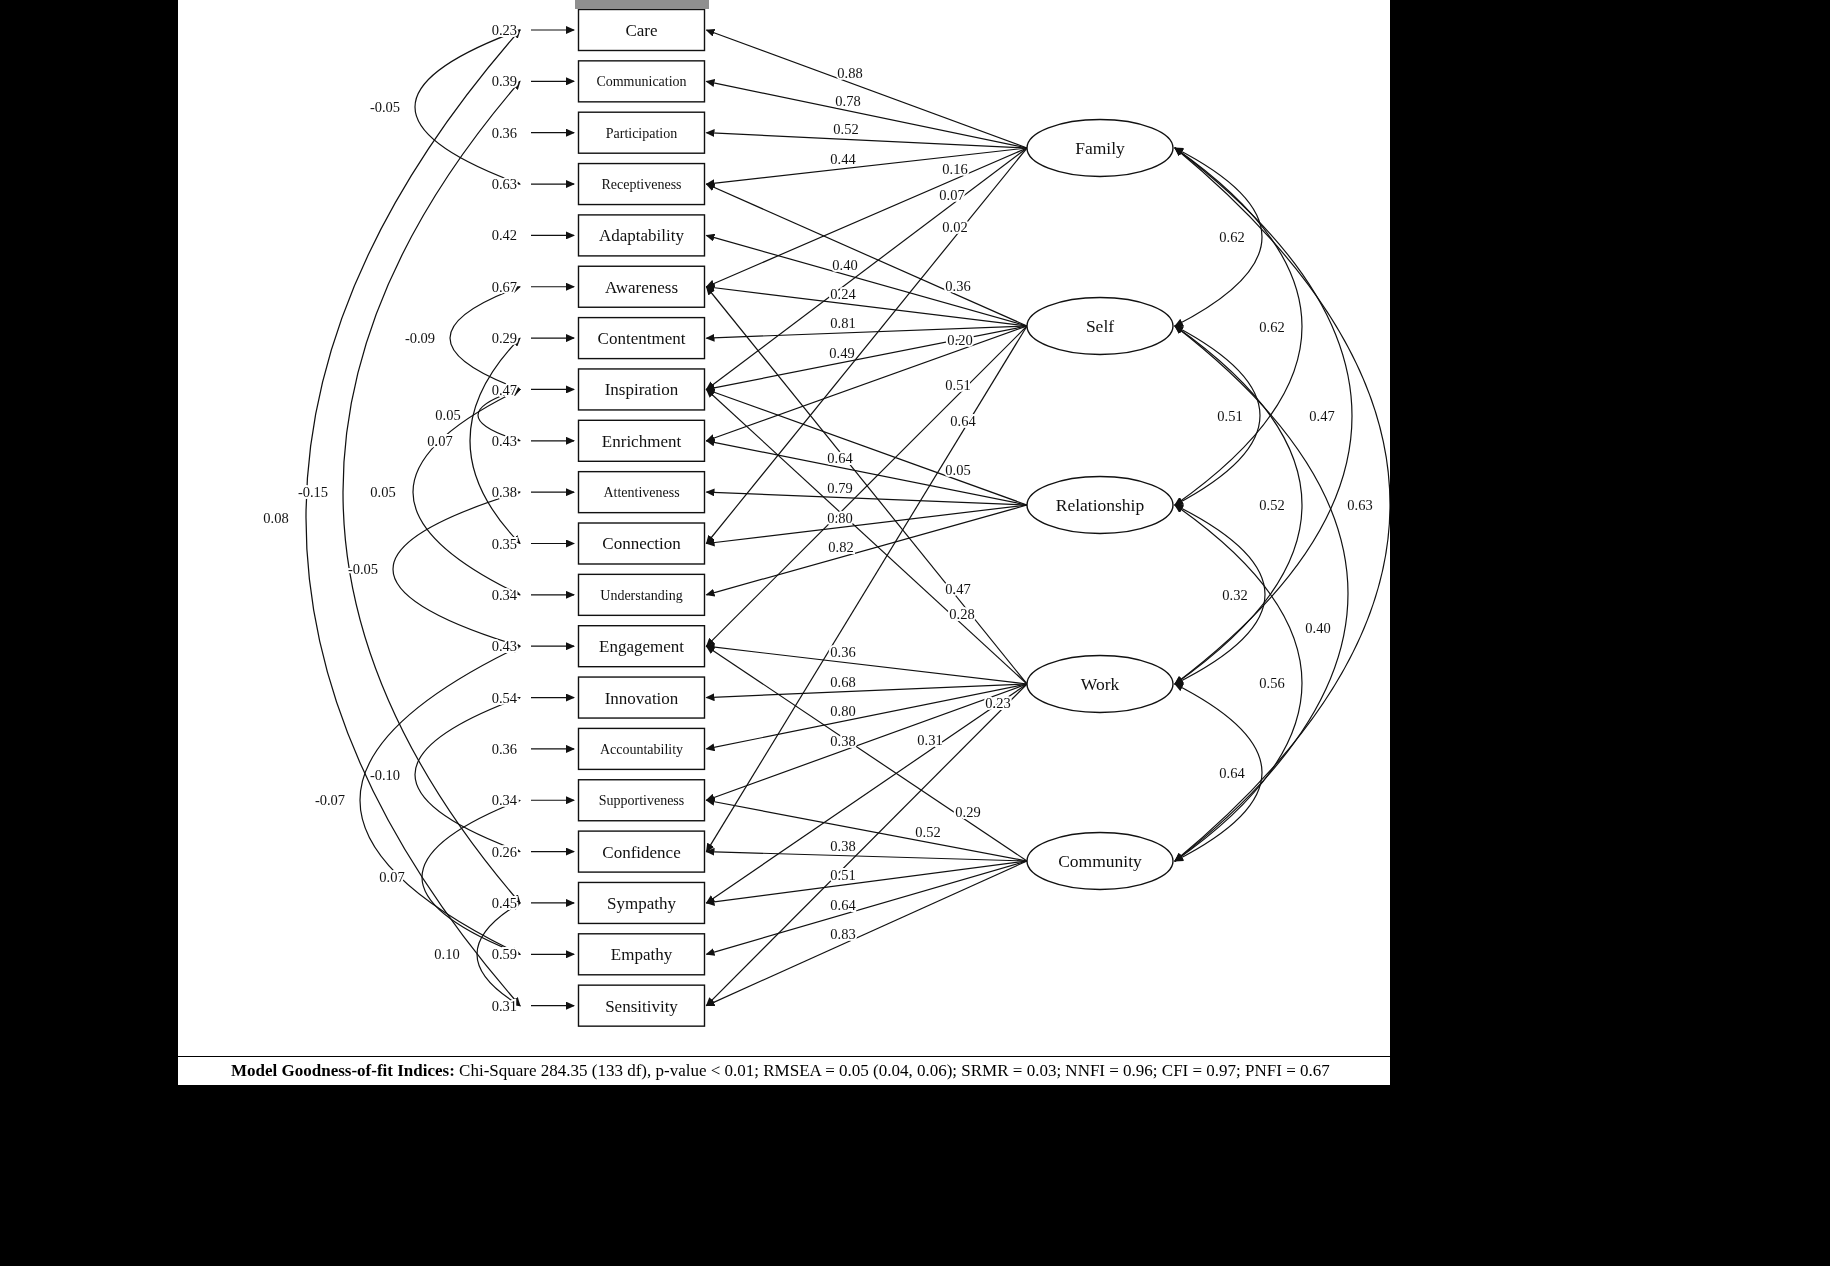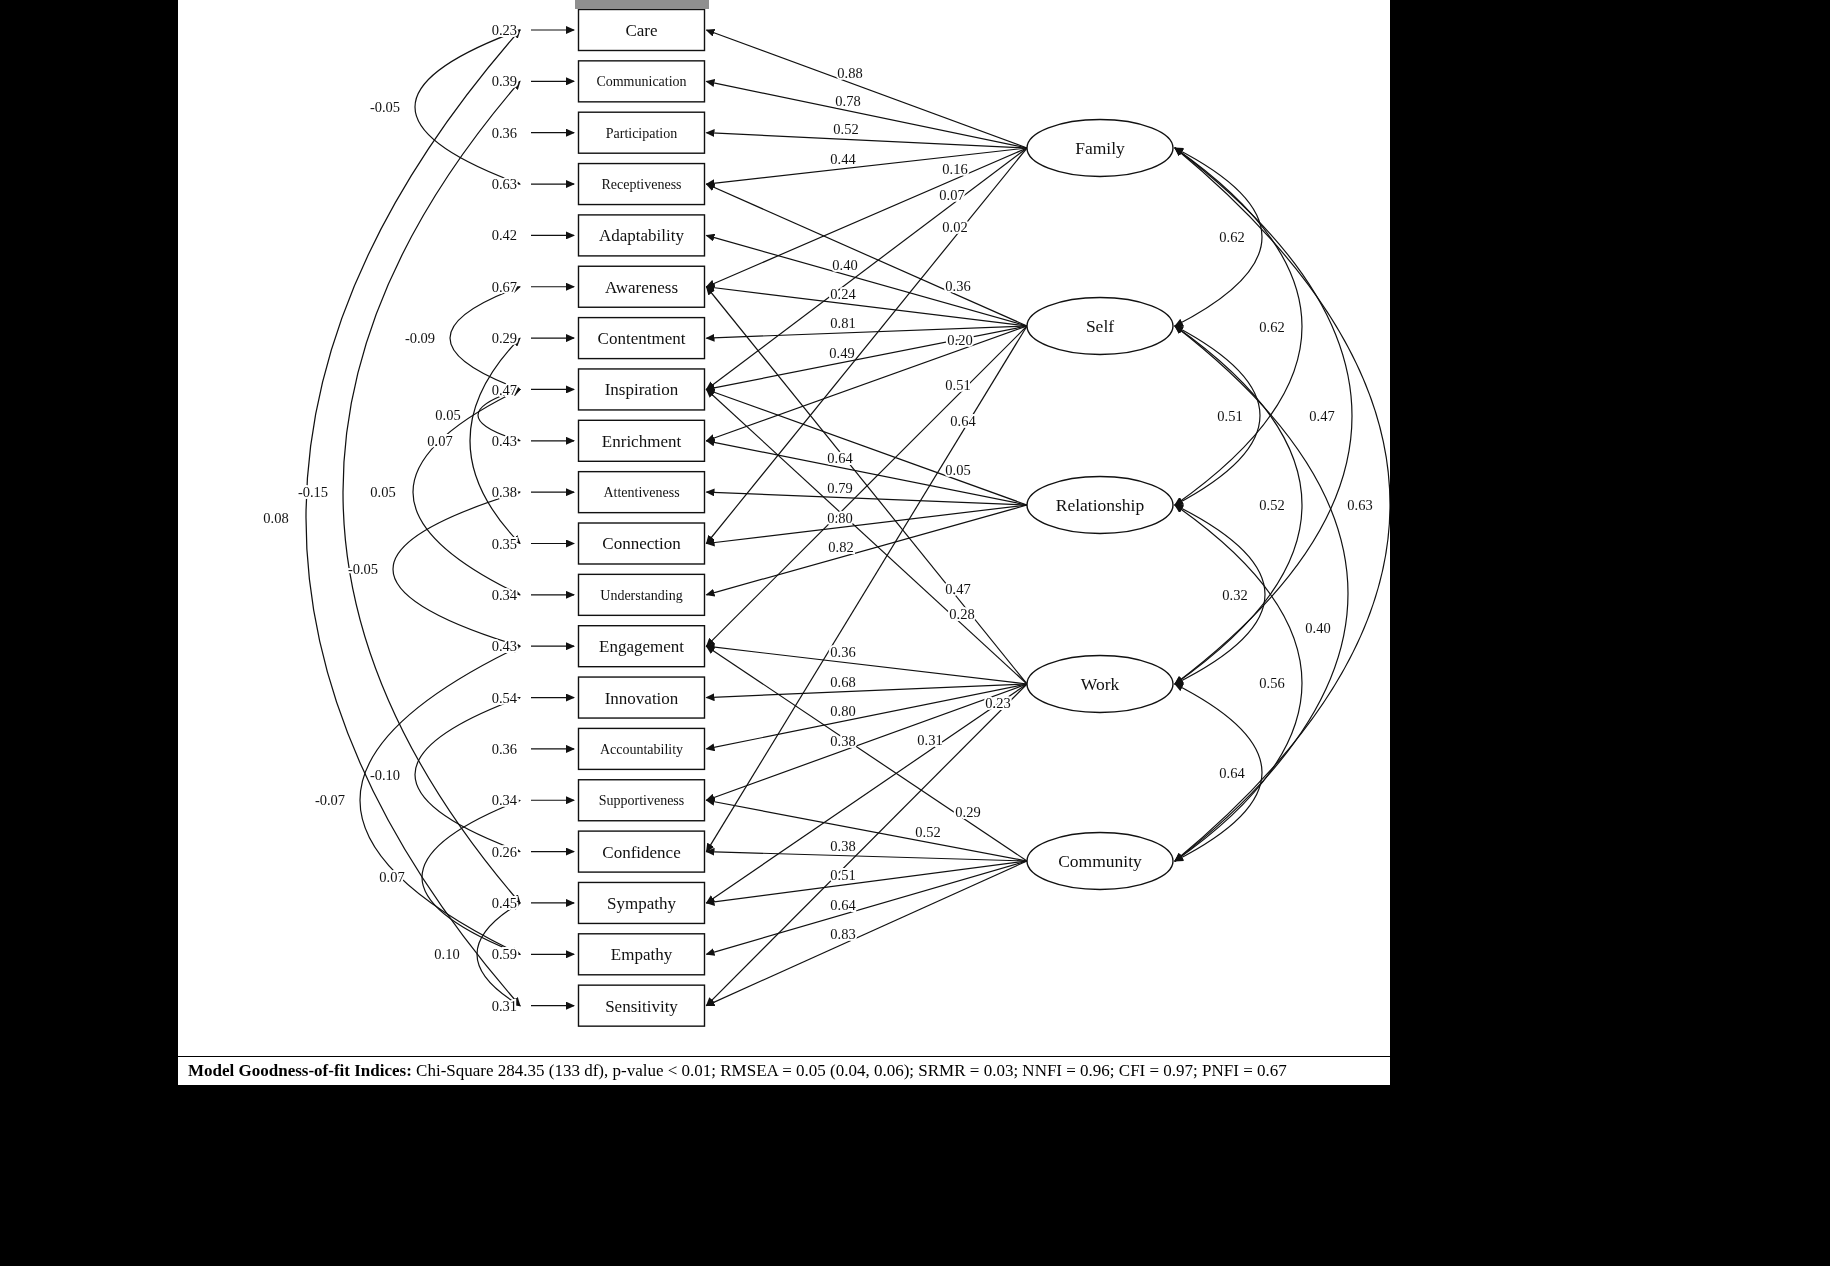--- a/index.html
+++ b/index.html
@@ -5,21 +5,21 @@
   html,body{margin:0;padding:0;background:#000;}
   .stage{position:relative;width:1830px;height:1266px;background:#000;overflow:hidden;
          font-family:"Liberation Serif",serif;}
   .content{position:absolute;left:178px;top:0;width:1212px;height:1085px;background:#fff;}
   .topbar{position:absolute;left:397px;top:0;width:134px;height:9px;background:#8f8f8f;}
   svg{display:block;}
   svg text{font-family:"Liberation Serif",serif;fill:#111;}
   .caption{position:absolute;left:0;top:1056px;width:1212px;height:29px;border-top:1px solid #000;
            background:#fff;white-space:nowrap;overflow:hidden;font-size:17px;color:#000;
            padding-left:10px;box-sizing:border-box;display:flex;align-items:center;}
-  .caption b{font-weight:bold;}
+  .caption b{font-weight:bold;margin-left:43px;}
 </style>
 </head>
 <body>
 
 <div class="stage">
   <div class="content">
     <div class="topbar"></div>
     <svg id="diagram" width="1212" height="1056" viewBox="178 0 1212 1056">
         <defs>
           <marker id="ah" markerWidth="9" markerHeight="8" refX="8" refY="4" orient="auto" markerUnits="userSpaceOnUse">

